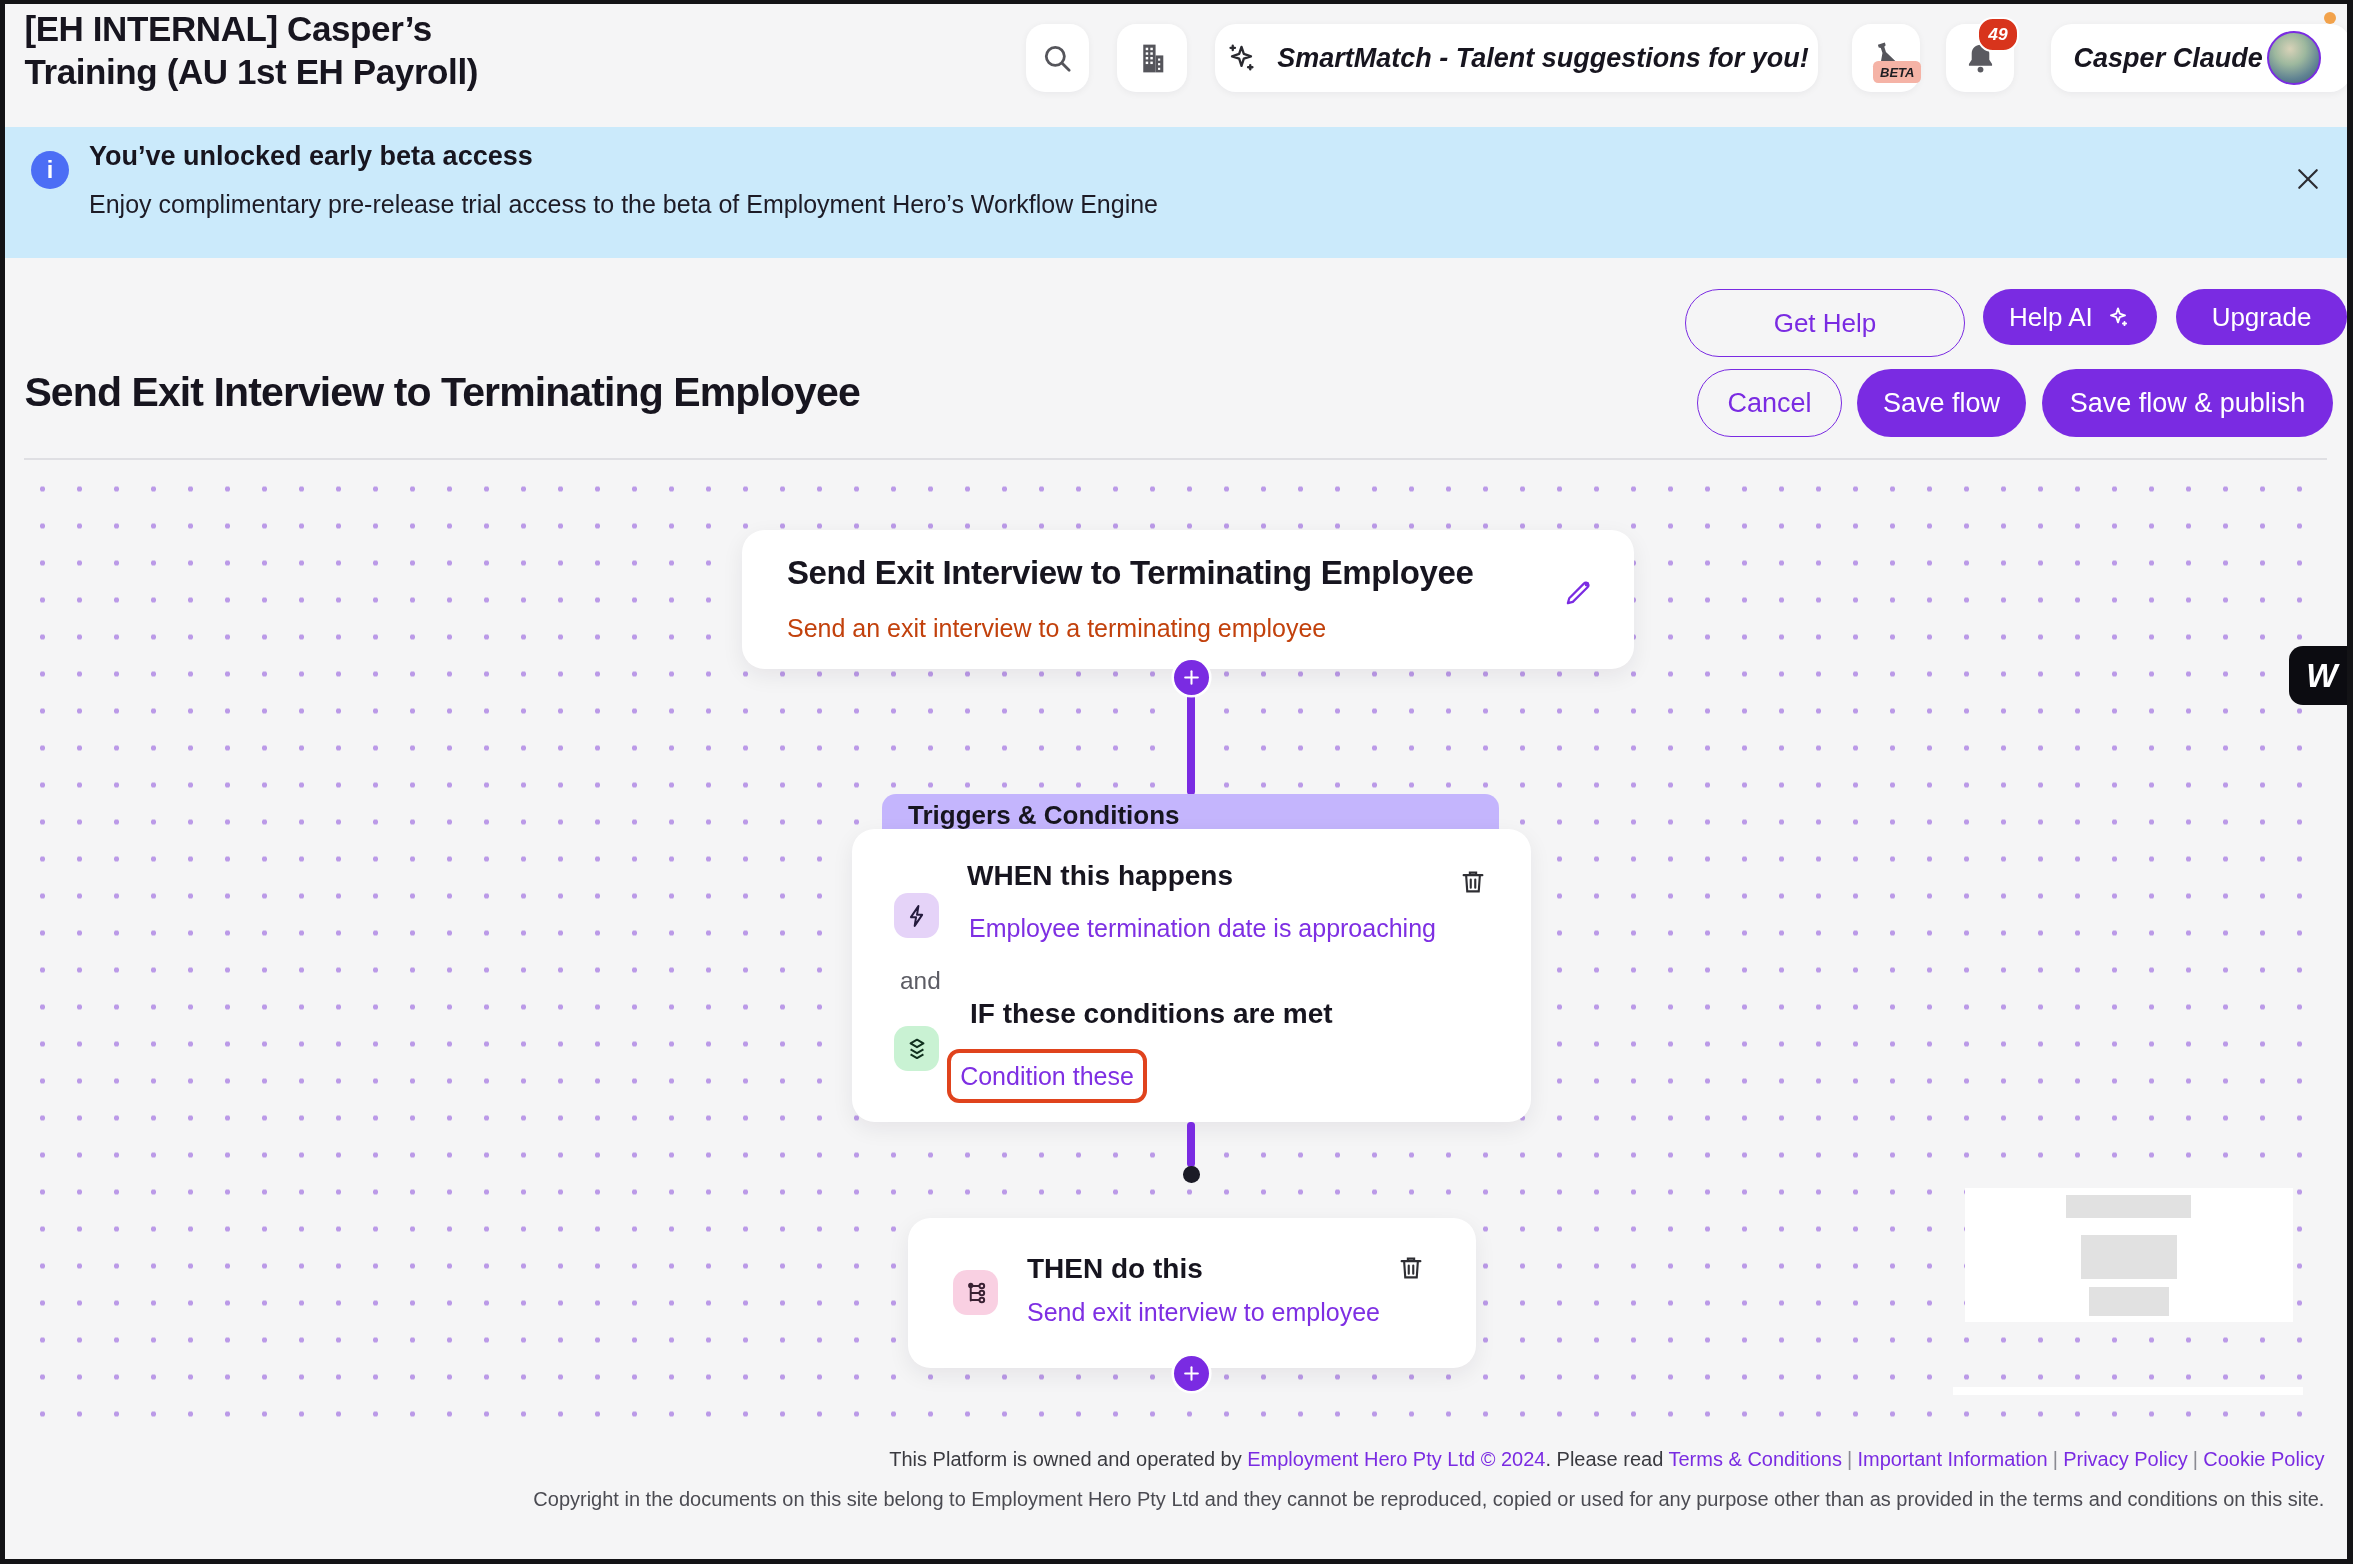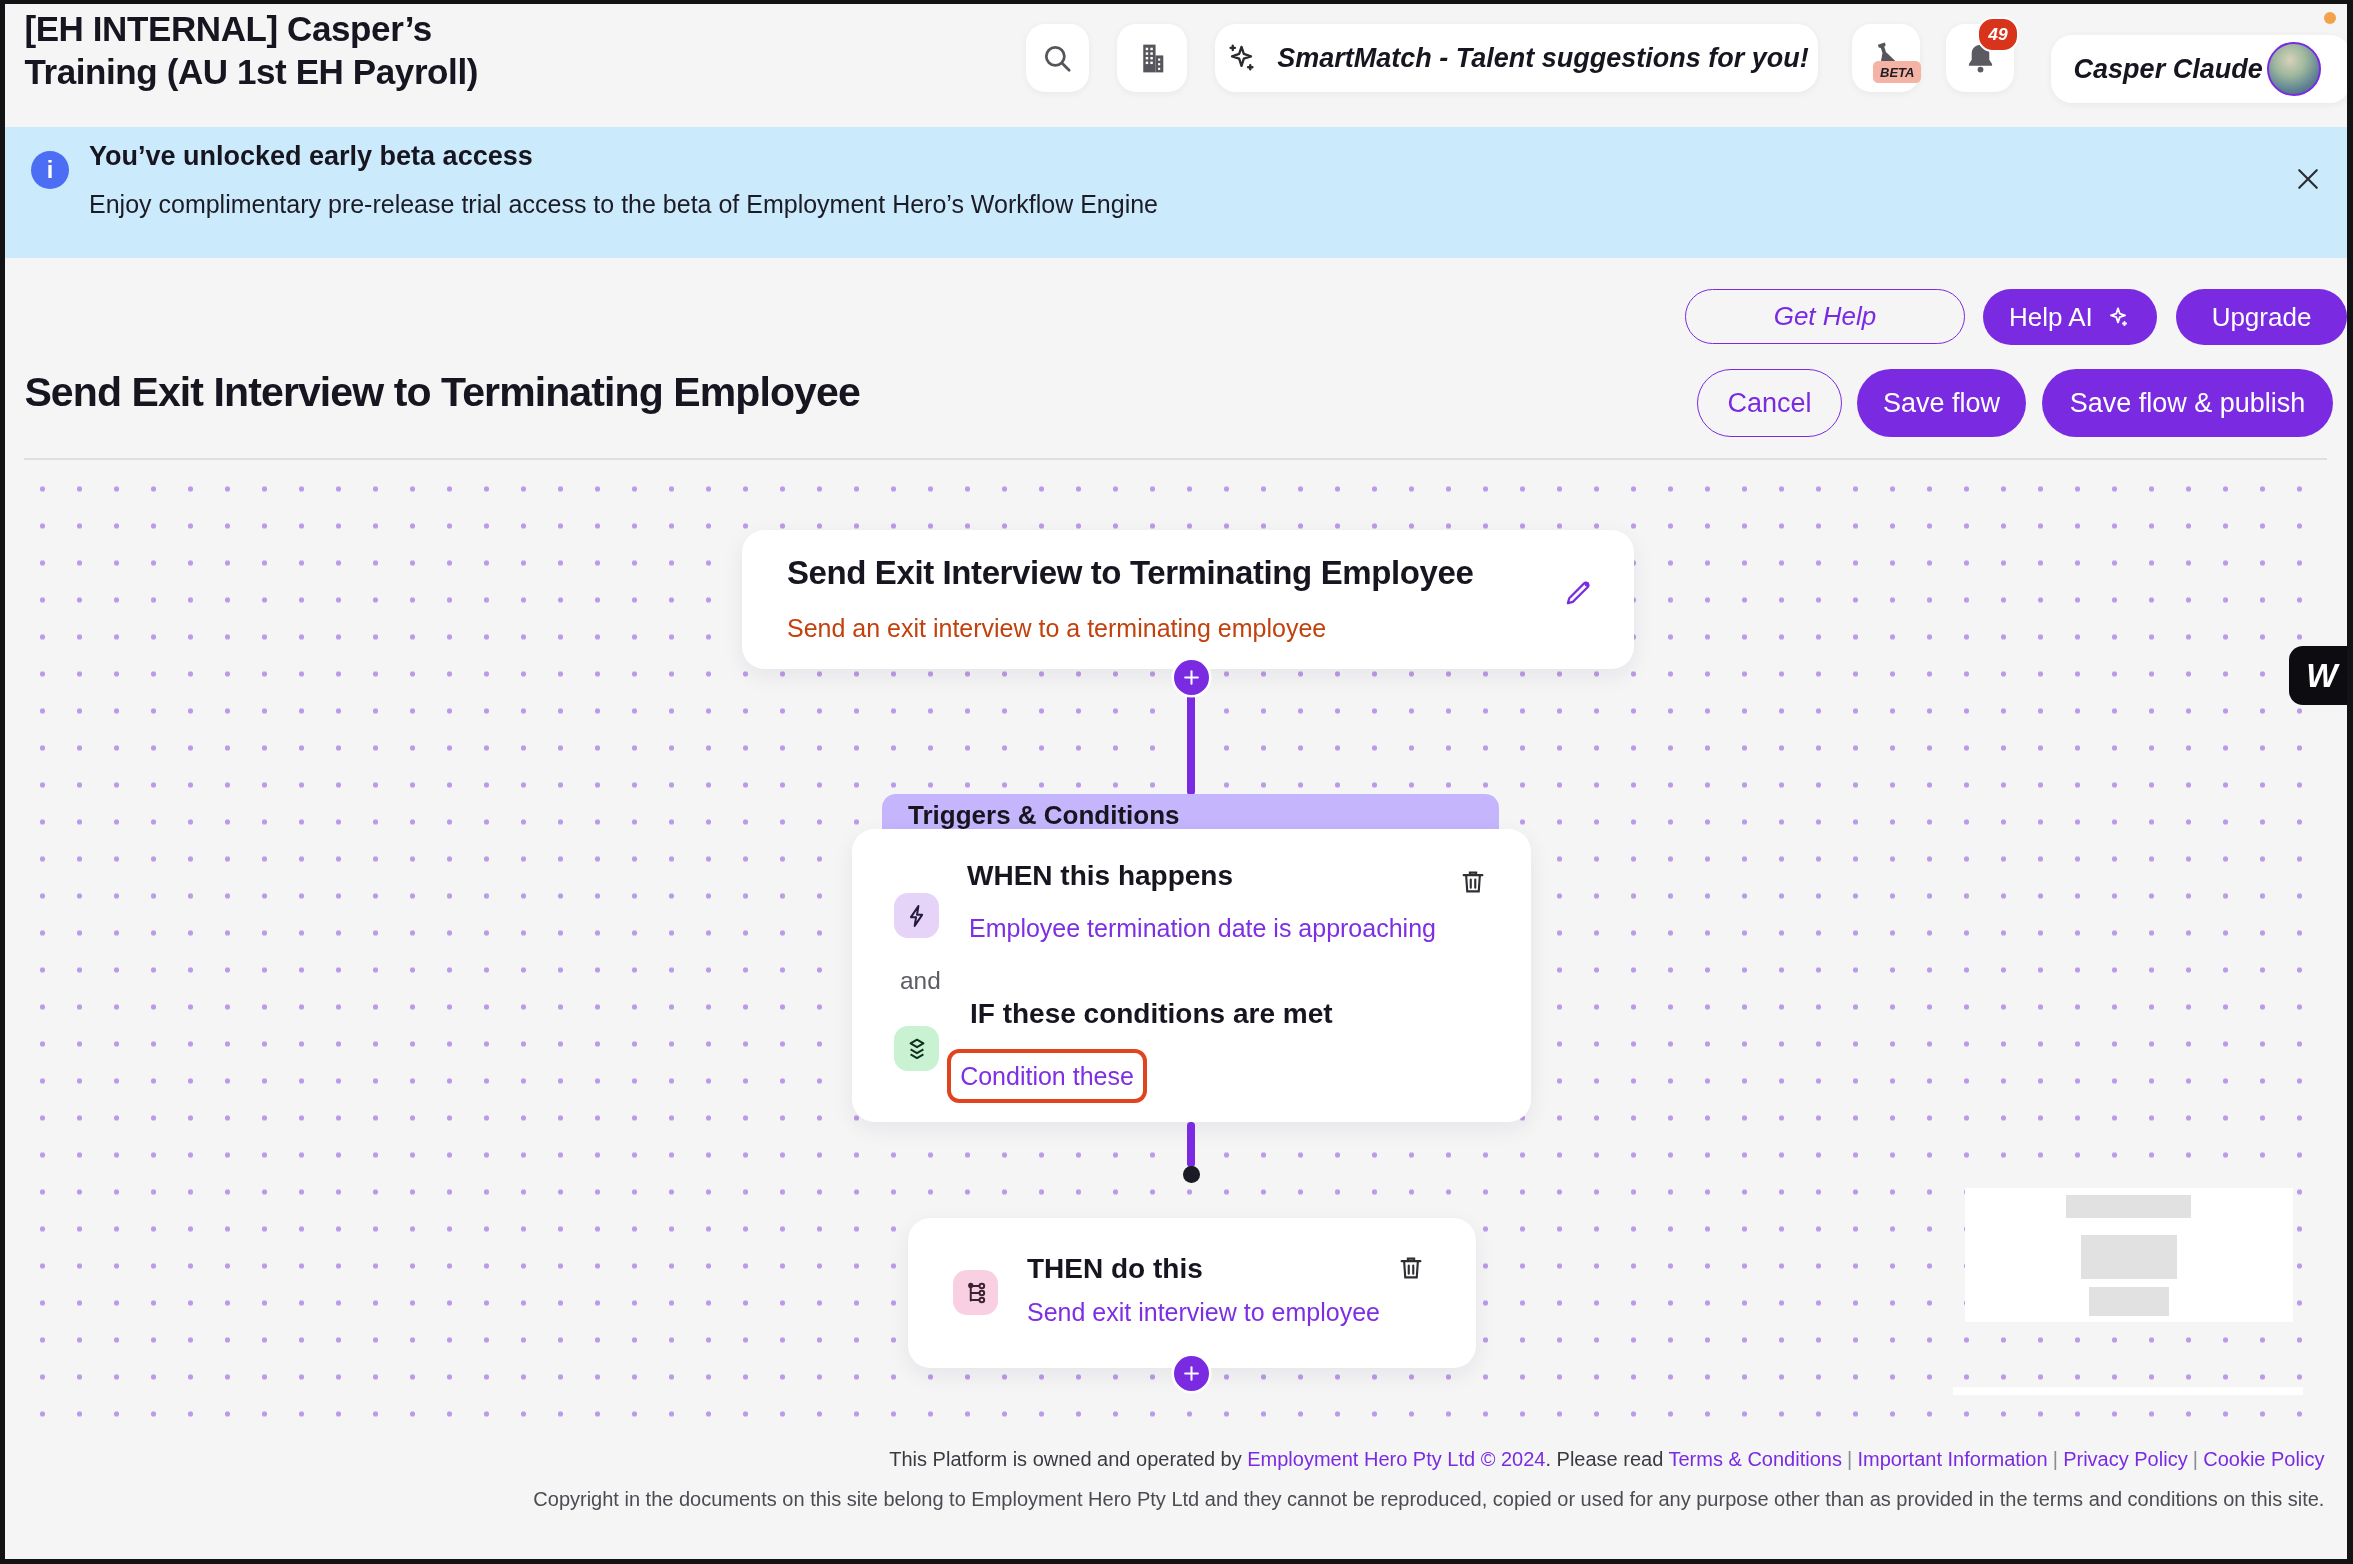--- a/index.html
+++ b/index.html
@@ -118,21 +118,21 @@
   <div class="abs whitebtn" style="left:1946px;top:24.4px;width:68px;height:68px;">
     <span>
       <svg width="37" height="37" viewBox="0 0 24 24" fill="#5a5a60">
         <path d="M12 3c-3.2 0-5.7 2.5-5.7 5.7v4.1L4.5 15.6v1.1h15v-1.1l-1.8-2.8V8.7C17.7 5.5 15.2 3 12 3z"></path>
         <circle cx="12" cy="19.2" r="1.9"></circle>
       </svg>
     </span>
     <span class="badge-red" style="left:31px;top:-7px;min-width:38px;height:31px;">49</span>
   </div>
 
-  <div class="abs whitebtn" style="left:2051px;top:35px;width:277px;height:68px;border-radius:21px;justify-content:flex-start;padding-left:22.6px;gap:4px;">
+  <div class="abs whitebtn" style="left:2051px;top:24px;width:277px;height:68px;border-radius:21px;justify-content:flex-start;padding-left:22.6px;gap:4px;">
     <span class="profile-name">Casper Claude</span>
     <span class="avatar"></span>
   </div>
 
   <div class="abs orange-dot" style="left:2324px;top:12.2px;"></div>
 
   <div class="abs banner" style="left:0;top:127px;width:2354px;height:131px;">
     <div class="abs info-circle" style="left:31px;top:24.4px;">
       <span>i</span>
     </div>
@@ -141,21 +141,21 @@
     <div class="abs" style="left:2293px;top:37px;width:30px;height:30px;cursor:pointer;">
       <span>
         <svg width="30" height="30" viewBox="0 0 24 24" stroke="#2b2b30" stroke-width="1.7" stroke-linecap="round">
             <line x1="5" y1="5" x2="19" y2="19"></line>
             <line x1="19" y1="5" x2="5" y2="19"></line>
           </svg>
       </span>
     </div>
   </div>
 
-  <div class="abs pill purple-outline btn-label-30" style="left:1685px;top:289px;width:280px;height:55px;font-style:italic;">
+  <div class="abs pill purple-outline btn-label-30" style="left:1685px;top:289px;width:280px;height:68px;">
     <span>Get Help</span>
   </div>
   <div class="abs pill purple-fill btn-label-30" style="left:1983px;top:289px;width:174px;height:56px;gap:12.2px;">
     <span>Help AI</span>
     <span>
       <svg width="26" height="26" viewBox="0 0 24 24" fill="none" stroke="#fff" stroke-width="1.7" stroke-linejoin="round">
         <path d="M12 4l1.6 4.9L18.5 10.5l-4.9 1.6L12 17l-1.6-4.9L5.5 10.5l4.9-1.6z"></path>
         <path d="M18 16.5v3M16.5 18h3" stroke-linecap="round"></path>
       </svg>
     </span>

